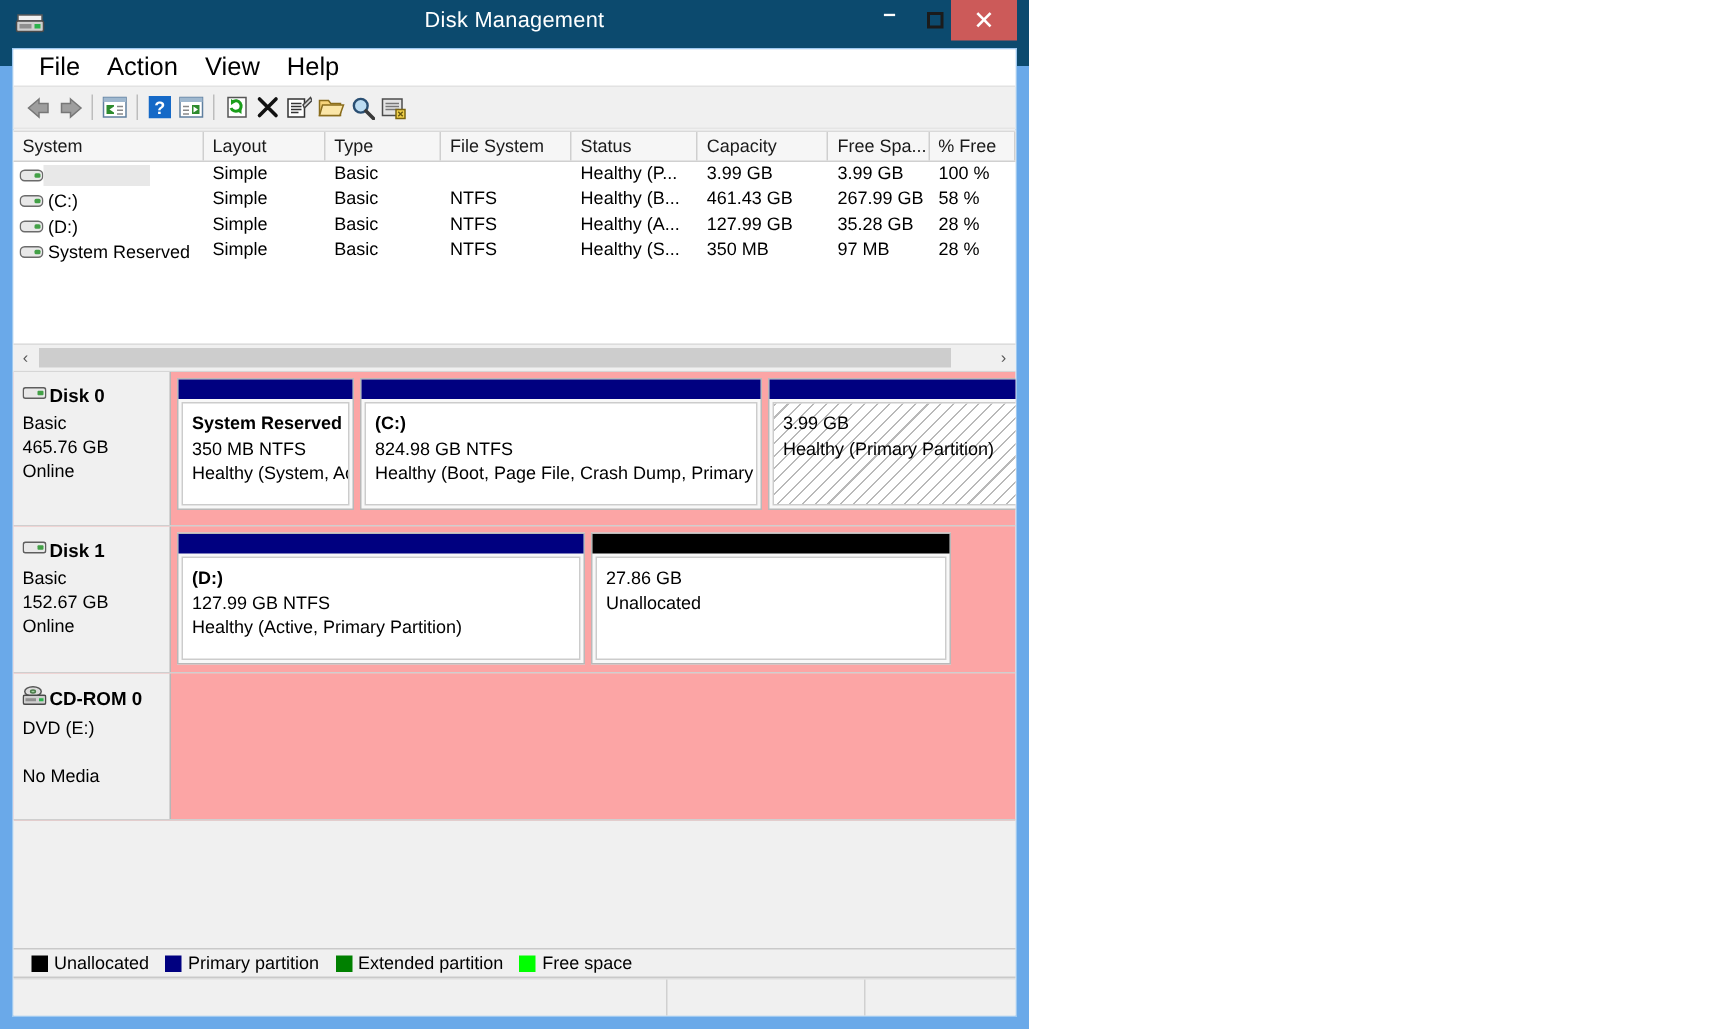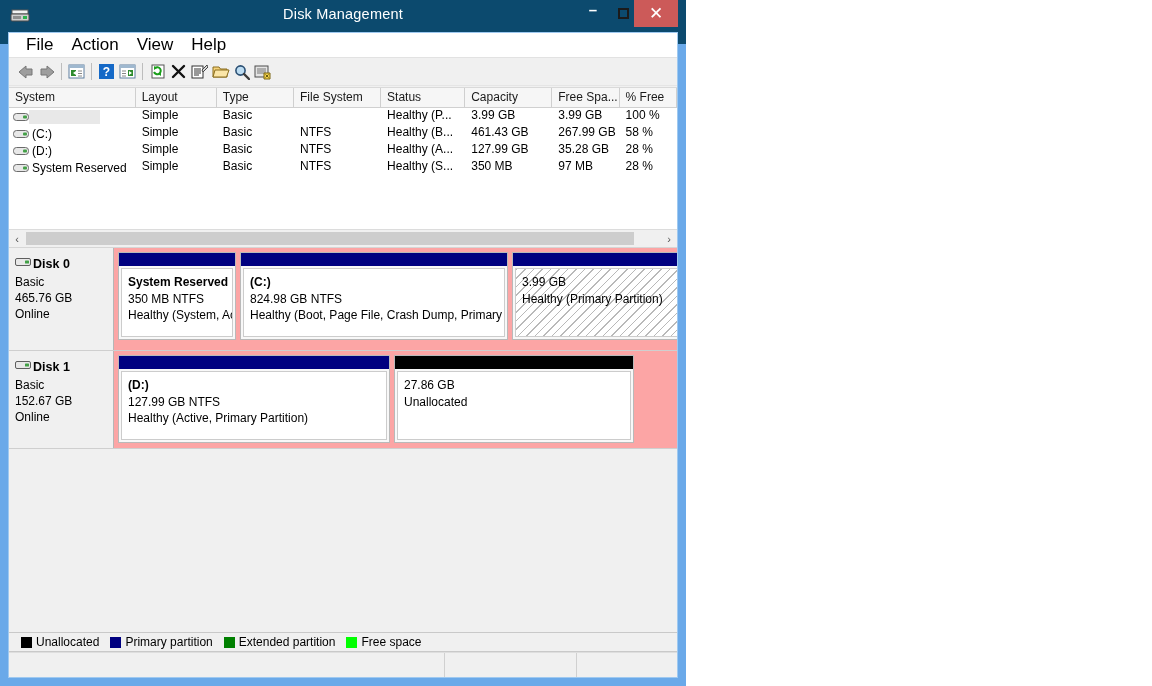--- a/index.html
+++ b/index.html
@@ -626,20 +626,42 @@
             <div class="pbody">
               <div class="pl bold"></div>
               <div class="pl">27.86 GB</div>
               <div class="pl">Unallocated</div>
             </div>
           </div>
 
         </div>
       </div>
 
+      <div class="disk-row" style="height:98px">
+        <div class="disk-info">
+          <div class="dtitle">
+            <span>
+              <svg width="16" height="14" viewBox="0 0 16 14">
+                <ellipse cx="7" cy="4" rx="5.5" ry="3.2" fill="#dcdcdc" stroke="#555"></ellipse>
+                <ellipse cx="7" cy="4" rx="1.6" ry="1" fill="#9fd0a0" stroke="#4a7a4a"></ellipse>
+                <rect x="0.5" y="6.5" width="15" height="6" rx="1" fill="#cfcfcf" stroke="#4a4a4a"></rect>
+                <rect x="2" y="8.5" width="7" height="2" fill="#8f8f8f"></rect>
+                <rect x="11" y="8.5" width="3" height="2" fill="#2bb24c"></rect>
+              </svg>
+            </span>
+            <span>CD-ROM 0</span>
+          </div>
+          <div class="dline">DVD (E:)</div>
+          <div class="dline">&nbsp;</div>
+          <div class="dline">No Media</div>
+        </div>
+        <div class="disk-parts">
+          <div class="part cdrom-blank" style="width:540px"></div>
+        </div>
+      </div>
 
     </div>
 
     <div id="legend">
       <div class="leg-item">
         <span class="leg-sw" style="background:#000000"></span>
         <span class="leg-txt">Unallocated</span>
       </div>
       <div class="leg-item">
         <span class="leg-sw" style="background:#000080"></span>

